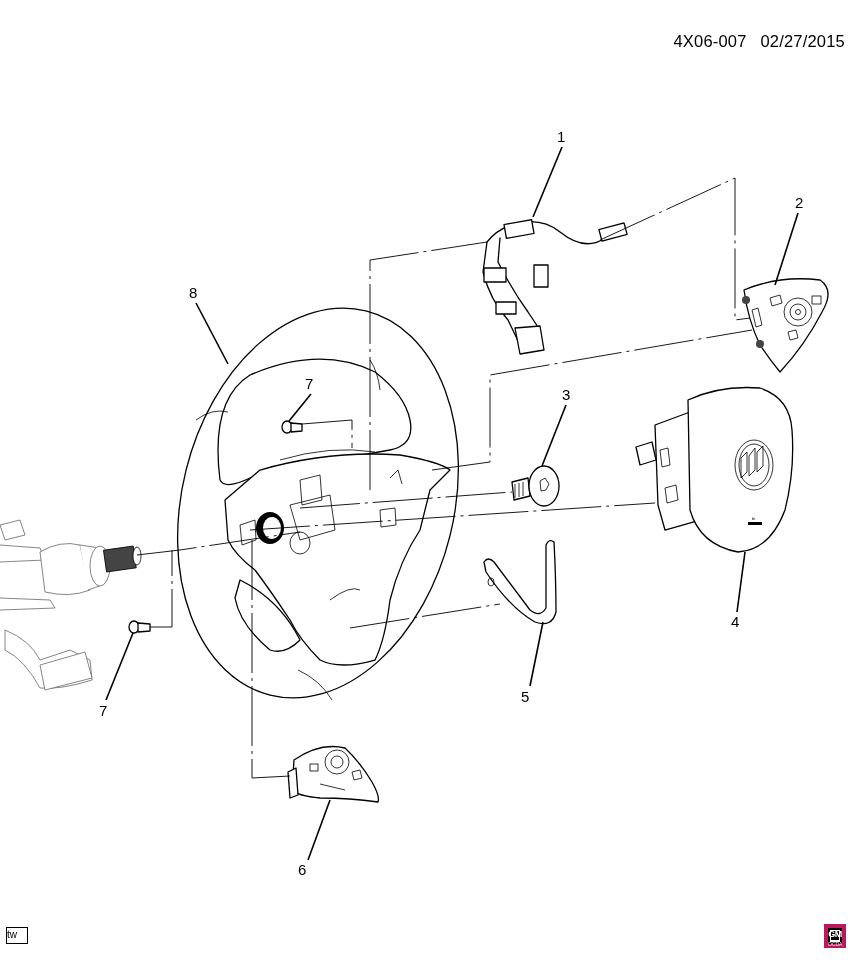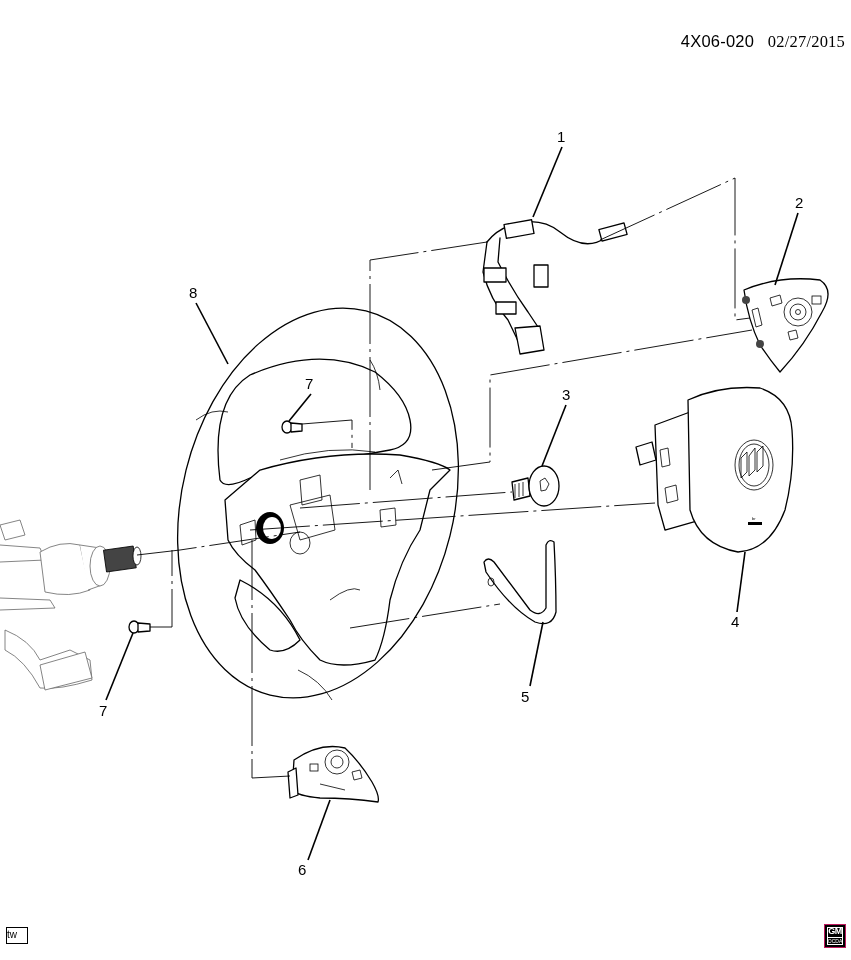--- a/index.html
+++ b/index.html
@@ -1,45 +1,45 @@
 <!DOCTYPE html>
 <html><head>
 <meta charset="utf-8">
 <style>
   html, body { margin: 0; padding: 0; background: #ffffff; }
   body { width: 851px; height: 960px; position: relative; overflow: hidden;
          font-family: "Liberation Sans", sans-serif; color: #000; }
   .header-code { position: absolute; top: 32px; right: 6px; font-size: 16.5px;
                  letter-spacing: 0.2px; white-space: nowrap; }
-  .header-code span + span { margin-left: 9px; font-family: Liberation Serif, serif; }
+  .header-code span + span { margin-left: 9px; }
   svg.diagram { position: absolute; left: 0; top: 0; }
   .callout { font-family: "Liberation Sans", sans-serif; font-size: 15px; fill: #000; }
   .ln { stroke: #000; fill: none; stroke-width: 1.3; stroke-linecap: round; stroke-linejoin: round; }
   .thin { stroke: #000; fill: none; stroke-width: 0.8; }
   .leader { stroke: #000; fill: none; stroke-width: 1.6; }
   .phantom { stroke: #000; fill: none; stroke-width: 0.9; stroke-dasharray: 60 5 3 5; }
   .part { fill: #fff; stroke: #000; stroke-width: 1.3; stroke-linejoin: round; }
   .ghost { fill: #fff; stroke: #666; stroke-width: 0.8; }
   .tw-badge { position: absolute; left: 6px; top: 927px; width: 20px; height: 15px;
               border: 1.6px solid #000; font-size: 10px; line-height: 14px; text-align: left; }
   .gm-logo { position: absolute; left: 824px; top: 924px; width: 22px; height: 24px;
-             background: #000; border: 1px solid #be185d; box-sizing: border-box; }
+             background: #000; border: 4px solid #be185d; box-sizing: border-box; }
   .gm-logo .gm-inner { position: absolute; left: 2px; top: 2px; right: 2px; bottom: 2px;
              border: 1px solid #fff; }
   .gm-logo .gm-txt { position: absolute; left: 0; right: 0; top: 1px; text-align: center;
              color: #fff; font-size: 9px; font-weight: bold; letter-spacing: -0.5px; }
   .gm-logo .gm-bar { position: absolute; left: 2px; right: 2px; top: 12px; height: 1px; background:#fff; }
   .gm-logo .gm-sub { position: absolute; left: 0; right: 0; top: 13px; text-align: center;
              color: #fff; font-size: 5px; }
 </style>
 </head>
 <body>
 
 <div class="header-code">
-  <span>4X06-020</span>
+  <span>4X06-007</span>
   <span>02/27/2015</span>
 </div>
 
 <svg class="diagram" width="851" height="960" viewBox="0 0 851 960">
 
   <g>
     <path class="ghost" d="M0,525 L20,520 L25,535 L5,540 Z"></path>
     <path class="ghost" d="M0,545 L40,548 L45,560 L0,562"></path>
     <path class="ghost" d="M40,552 Q60,540 80,545 L90,590 Q70,598 45,592 Z"></path>
     <path class="ghost" d="M80,545 L100,548 L102,585 L88,590"></path>

